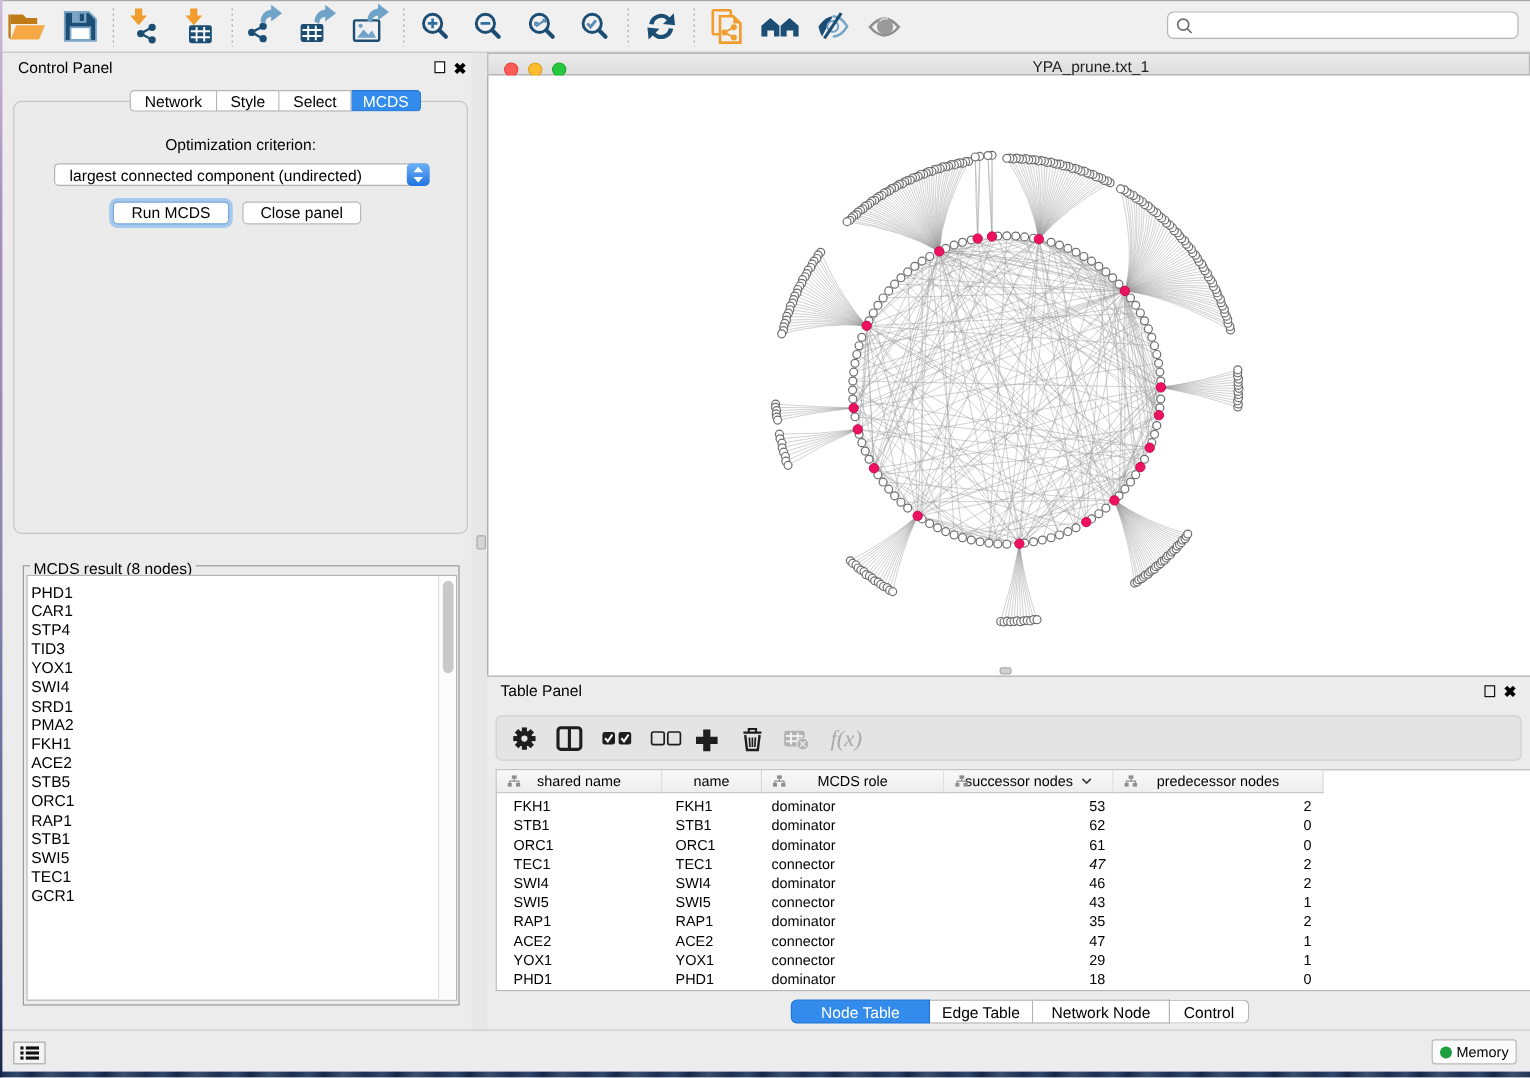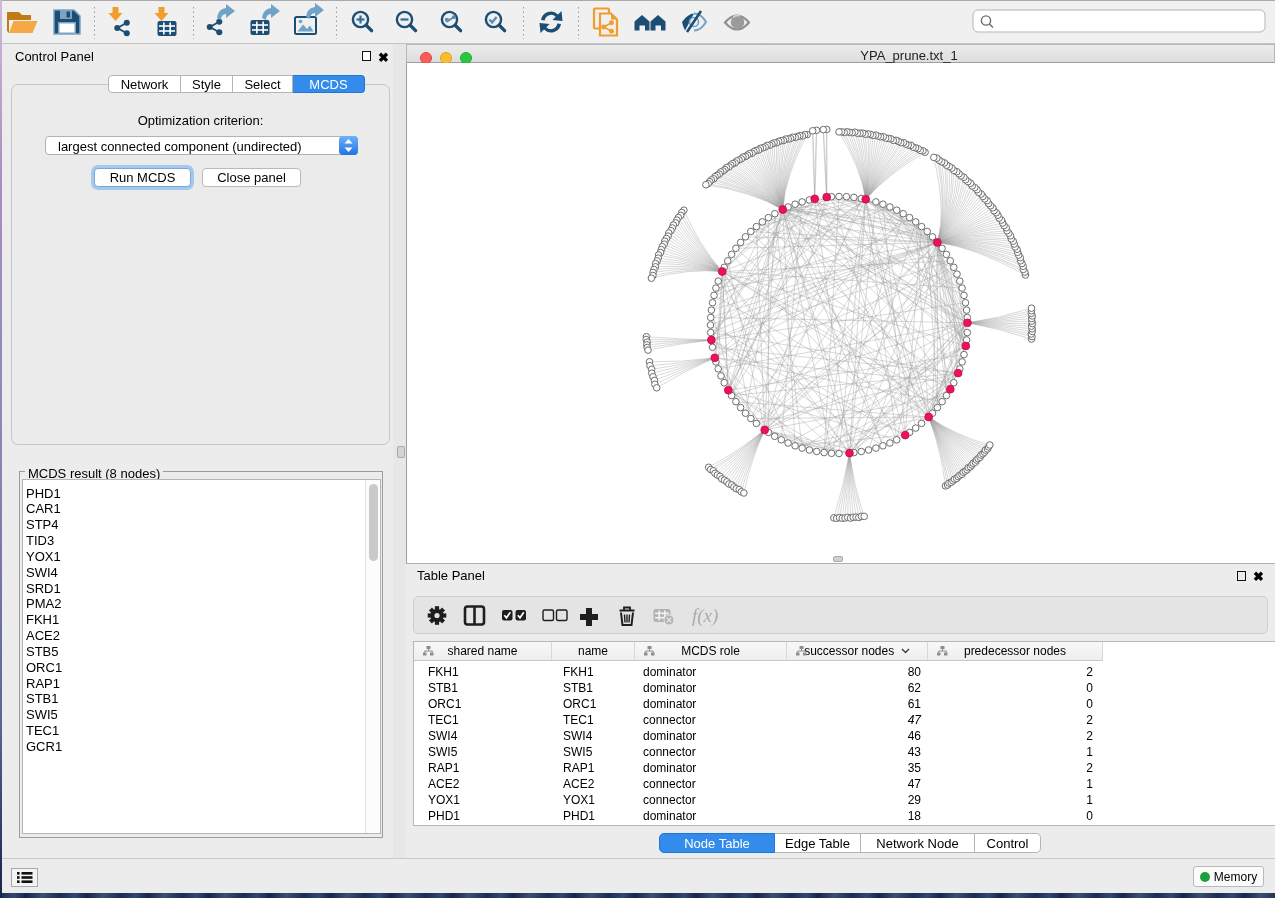--- a/index.html
+++ b/index.html
@@ -163,21 +163,21 @@
 <div class="abs" id="ledge"></div>
 <div class="abs" id="cp-title">Control Panel</div>
 <div class="abs" id="cp-float"></div>
 <div class="abs" id="cp-close">✖</div>
 <div class="abs" id="cp-pane"></div>
 <div class="abs" style="left:80px; top:75px;">
   <div class="tabbar">
     <div class="tab first" style="width:73px;margin-left:28px;">Network</div>
     <div class="tab" style="width:52px;">Style</div>
     <div class="tab" style="width:60px;">Select</div>
-    <div class="tab last sel" style="width:72px;">MCDS</div>
+    <div class="tab last sel" style="width:58px;">MCDS</div>
   </div>
 </div>
 <div class="abs" id="opt-label">Optimization criterion:</div>
 <div class="abs" id="dropdown">
     <span style="position:absolute;left:12px;top:1.5px;">largest connected component (undirected)</span>
     <div id="dd-step">
       <svg width="19" height="19" viewBox="0 0 19 19" style="position:absolute;left:0;top:0">
 <path d="M9.5 3 l4 4.5 h-8 z" fill="#fff"></path>
 <path d="M9.5 16 l4 -4.5 h-8 z" fill="#fff"></path>
 </svg>
@@ -1129,21 +1129,21 @@
     <div class="hdrcell" style="left:514px;width:175px;"><svg width="11" height="10" viewBox="0 0 11 10" style="position:absolute;left:9px;top:4px">
 <rect x="3.5" y="0" width="4" height="3" fill="#8d8d8d"></rect>
 <rect x="0" y="6.5" width="3.5" height="3" fill="#8d8d8d"></rect>
 <rect x="7" y="6.5" width="3.5" height="3" fill="#8d8d8d"></rect>
 <path d="M5.5 3 v2 M1.7 6.5 v-1.5 h7.6 v1.5" stroke="#8d8d8d" fill="none" stroke-width="1"></path>
 </svg>predecessor nodes</div>
     <div class="row" style="top:22.5px;">
 <span class="cell" style="left:14px;">FKH1</span>
 <span class="cell" style="left:149px;">FKH1</span>
 <span class="cell" style="left:229px;">dominator</span>
-<span class="cell" style="left:437px;width:70px;text-align:right;">80</span>
+<span class="cell" style="left:437px;width:70px;text-align:right;">53</span>
 <span class="cell" style="left:609px;width:70px;text-align:right;">2</span>
 </div>
     <div class="row" style="top:38.5px;">
 <span class="cell" style="left:14px;">STB1</span>
 <span class="cell" style="left:149px;">STB1</span>
 <span class="cell" style="left:229px;">dominator</span>
 <span class="cell" style="left:437px;width:70px;text-align:right;">62</span>
 <span class="cell" style="left:609px;width:70px;text-align:right;">0</span>
 </div>
     <div class="row" style="top:54.6px;">

